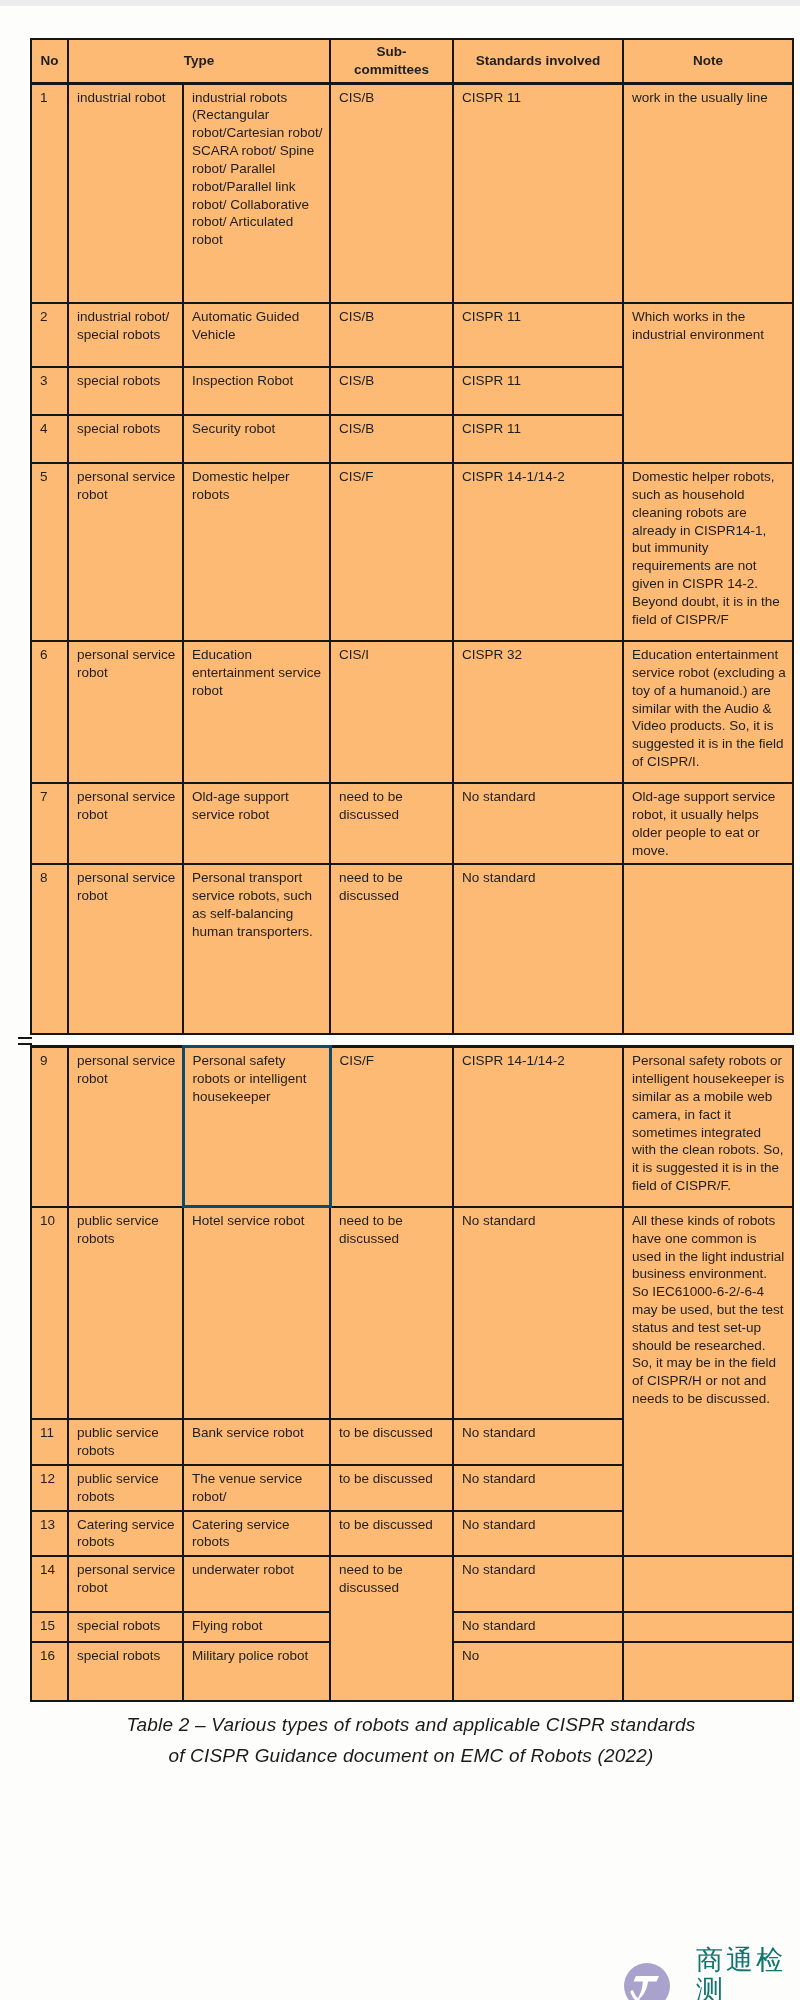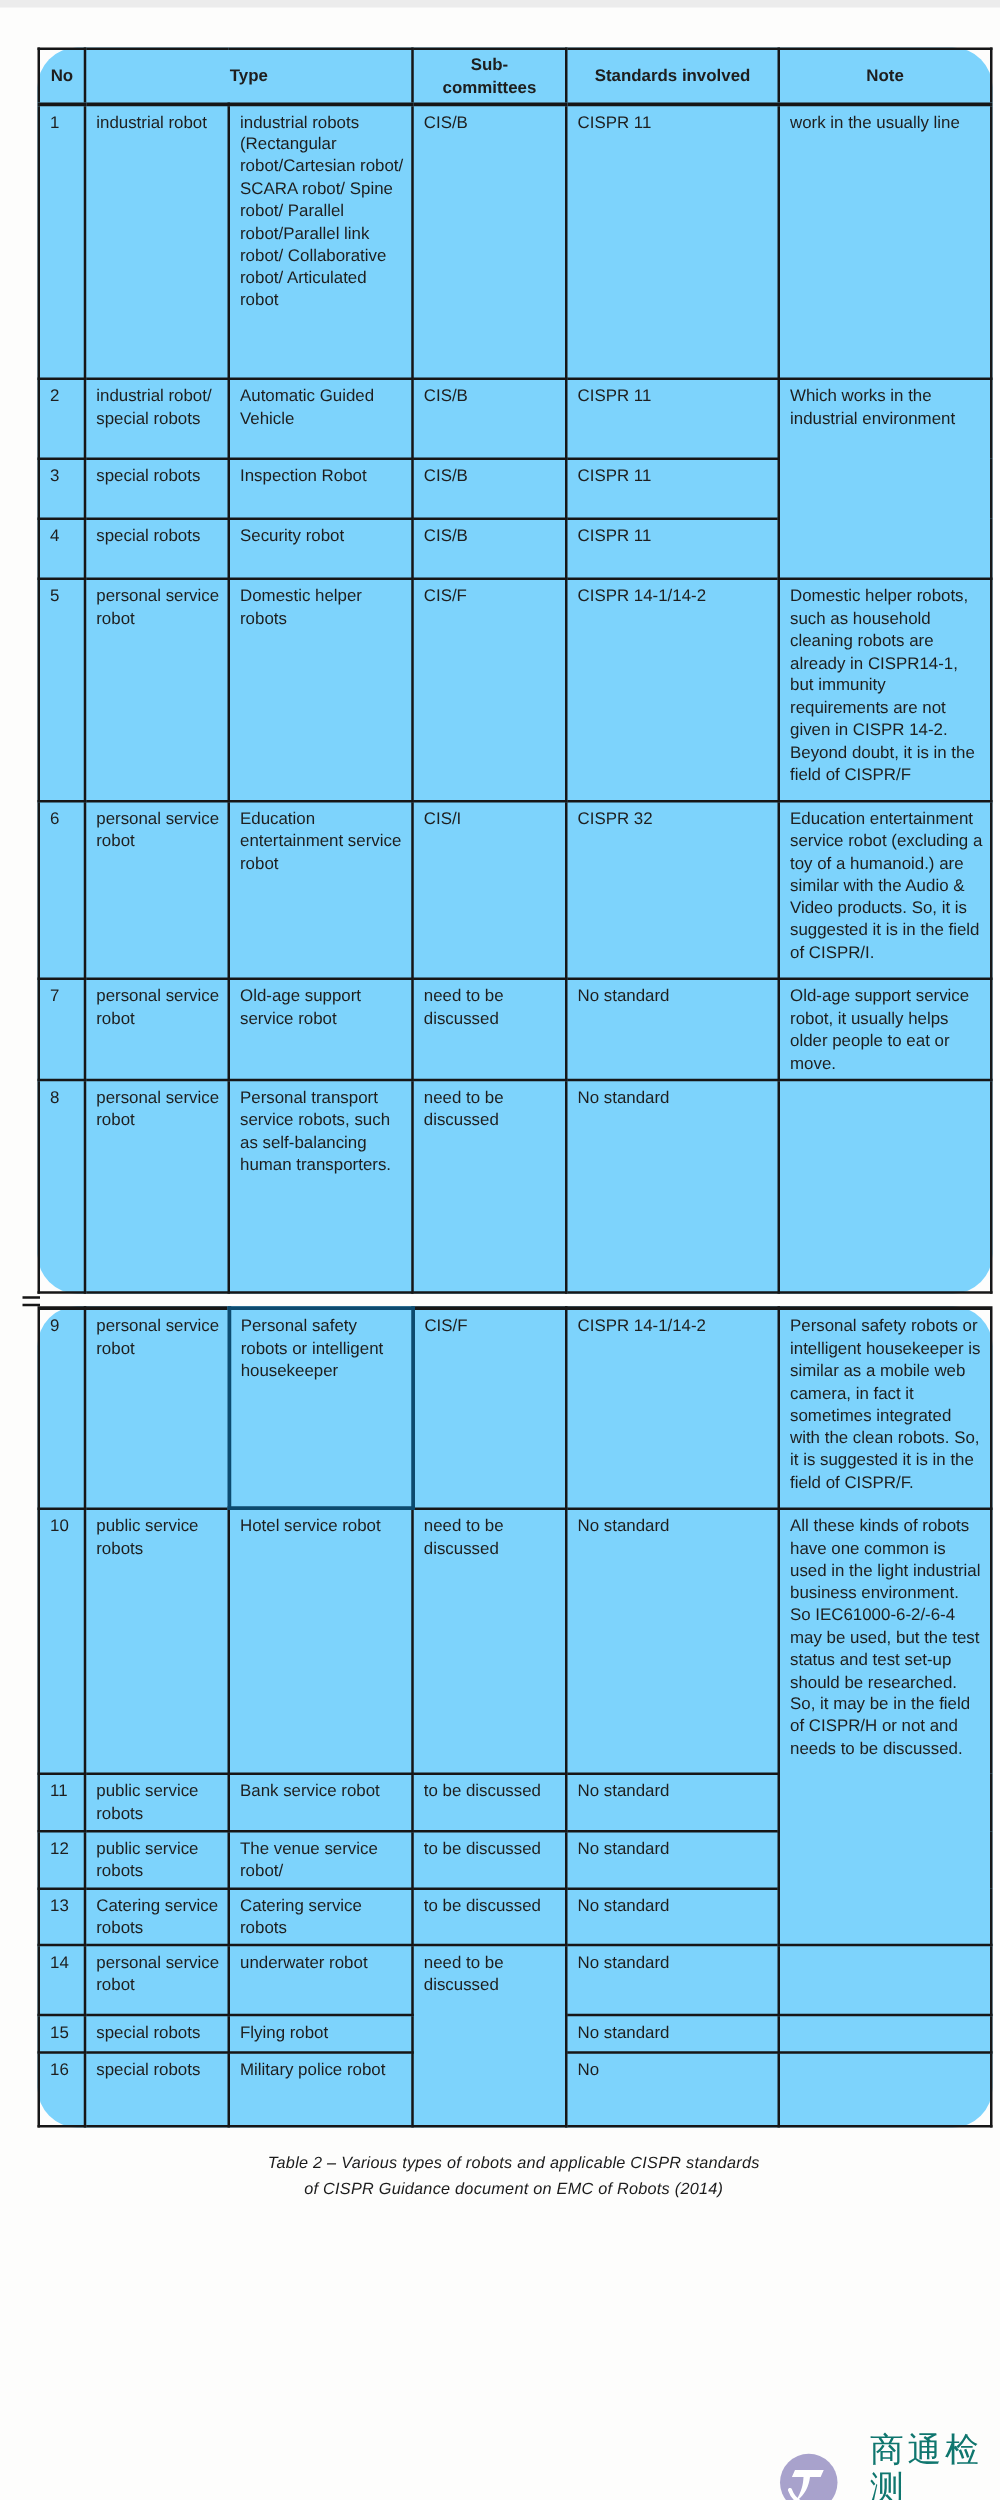--- a/index.html
+++ b/index.html
@@ -10,22 +10,21 @@
     color:#1e1e1e;
     position:relative;
     overflow:hidden;
   }
   .top-band{position:absolute;top:0;left:0;width:800px;height:6px;background:#ececec;}
   .content{position:absolute;top:38px;left:30px;width:762px;}
   table{
     border-collapse:collapse;
     table-layout:fixed;
     width:762px;
-    background:#7dd3fc;
-    border-radius:32px;
+    background:#fdba74;
   }
   col.w-no{width:37px}
   col.w-type1{width:115px}
   col.w-type2{width:147px}
   col.w-subc{width:123px}
   col.w-std{width:170px}
   col.w-note{width:170px}
   th,td{
     border:2px solid #161616;
     vertical-align:top;
@@ -59,24 +58,24 @@
   .t2 tbody tr:nth-child(4){height:38px}
   .t2 tbody tr:nth-child(5){height:44px}
   .t2 tbody tr:nth-child(6){height:56px}
   .t2 tbody tr:nth-child(7){height:30px}
   .t2 tbody tr:nth-child(8){height:59px}
   .t2{margin-top:10px;border-top:3px solid #161616;}
   td.thick{border:3px solid #0c4a6e;}
   .page-break{position:relative;height:0;}
   .cut-mark{position:absolute;left:-12px;width:14px;height:2px;background:#161616;}
   .caption{
-    margin-top:18px;
+    margin-top:8px;
     text-align:center;
     font-style:italic;
-    font-size:13px;
+    font-size:19px;
     line-height:1.6;
     color:#1b1b1b;
     letter-spacing:0.2px;
   }
   .logo{
     position:absolute;
     top:1946px;
     left:623px;
     display:flex;
     align-items:center;
@@ -264,21 +263,21 @@
           <td>special robots</td>
           <td>Military police robot</td>
           <td>No</td>
           <td></td>
         </tr>
       </tbody>
   </table>
 
   <div class="caption">
     <div>Table 2 – Various types of robots and applicable CISPR standards</div>
-    <div>of CISPR Guidance document on EMC of Robots (2014)</div>
+    <div>of CISPR Guidance document on EMC of Robots (2022)</div>
   </div>
 
 </div>
 
 <div class="logo">
   <svg class="logo-mark" viewBox="0 0 48 48">
     <circle cx="24" cy="24" r="23" fill="#a8a2cc"></circle>
     <path d="M13 14 h23 l-2.5 5.5 h-8.5 c-1 8 -4.5 15 -11.5 19.5 c4.5 -7.5 6 -13 6.3 -19.5 h-9.3 z" fill="#ffffff"></path>
     <path d="M9 30 a 18 18 0 0 0 13 11.5" stroke="#ffffff" stroke-width="3.2" fill="none" stroke-linecap="round"></path>
   </svg>

